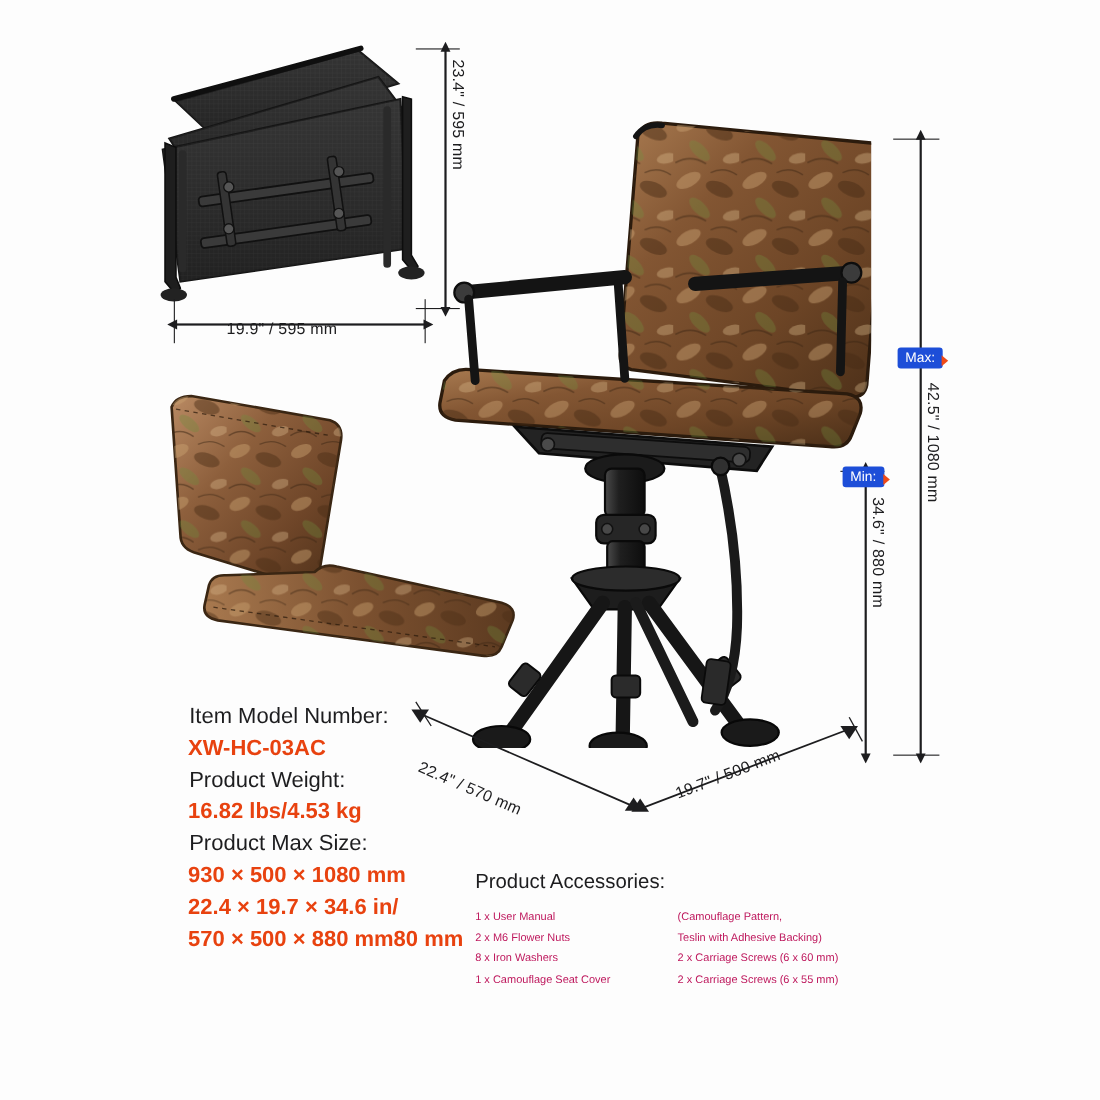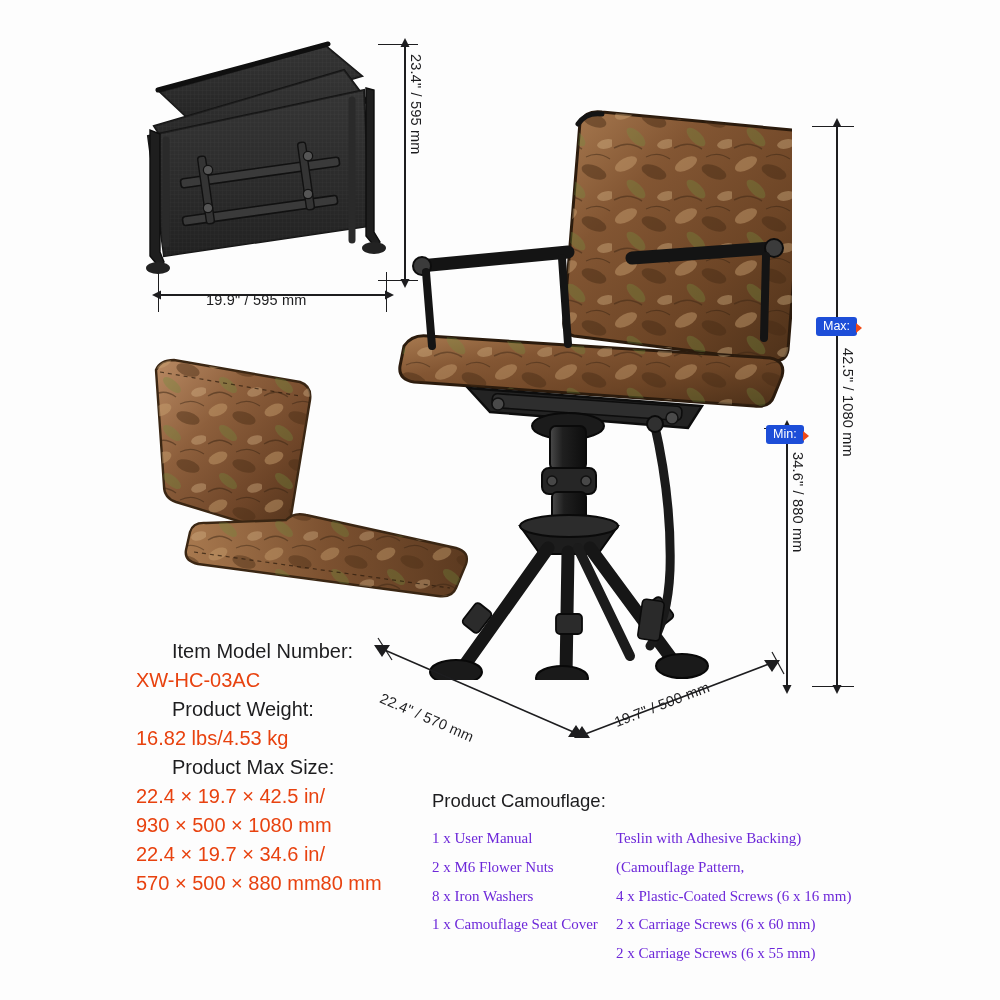--- a/index.html
+++ b/index.html
@@ -60,40 +60,40 @@
   
   .spec-label {
     font-size: 20px;
     color: #1d1d1f;
     line-height: 1.45;
     white-space: nowrap;
     margin-left: 36px;
   }
   .spec-value {
     font-size: 20px;
-    font-weight: normal;
+    font-weight: bold;
     color: #e8420f;
     line-height: 1.45;
     white-space: nowrap;
+    margin-left: 35px;
   }
   #specs {
     left: 136px; top: 637px;
     width: 330px;
   }
   #acc-title {
     left: 432px; top: 790px;
     font-size: 18.5px;
     color: #1d1d1f;
   }
   .acc-col {
-    font-size: 15px;
-    color: #6d28d9;
+    font-size: 10px;
+    color: #be185d;
     line-height: 1.92;
     white-space: nowrap;
-    font-family: Liberation Serif, serif;
   }
   #acc-col-1 { left: 432px; top: 824px; }
   #acc-col-2 { left: 616px; top: 824px; }
 
   
   .badge {
     background: #1d4ed8;
     color: #ffffff;
     font-size: 12.5px;
     padding: 2px 7px 3px 7px;
@@ -332,36 +332,34 @@
   </svg>
   <div class="abs dim-label" style="left:384px; top:690px; transform: rotate(23.5deg); transform-origin: left top;">22.4"  /  570 mm</div>
   <div class="abs dim-label" style="left:612px; top:715px; transform: rotate(-21deg); transform-origin: left top;">19.7"  /  500 mm</div>
 
   <div class="abs" id="specs">
     <div class="spec-label">Item Model Number:</div>
     <div class="spec-value">XW-HC-03AC</div>
     <div class="spec-label">Product Weight:</div>
     <div class="spec-value">16.82 lbs/4.53 kg</div>
     <div class="spec-label">Product Max Size:</div>
-    <div class="spec-value">22.4 × 19.7 × 42.5 in/</div>
     <div class="spec-value">930 × 500 × 1080 mm</div>
     <div class="spec-value">22.4 × 19.7 × 34.6 in/</div>
     <div class="spec-value">570 × 500 × 880 mm80 mm</div>
   </div>
 
-  <div class="abs" id="acc-title">Product Camouflage:</div>
+  <div class="abs" id="acc-title">Product Accessories:</div>
 
   <div class="abs acc-col" id="acc-col-1">
     <div>1 x User Manual</div>
     <div>2 x M6 Flower Nuts</div>
     <div>8 x Iron Washers</div>
     <div>1 x Camouflage Seat Cover</div>
   </div>
 
   <div class="abs acc-col" id="acc-col-2">
+    <div>(Camouflage Pattern,</div>
     <div>Teslin with Adhesive Backing)</div>
-    <div>(Camouflage Pattern,</div>
-    <div>4 x Plastic-Coated Screws (6 x 16 mm)</div>
     <div>2 x Carriage Screws (6 x 60 mm)</div>
     <div>2 x Carriage Screws (6 x 55 mm)</div>
   </div>
 
 </div>
 
 </body></html>

